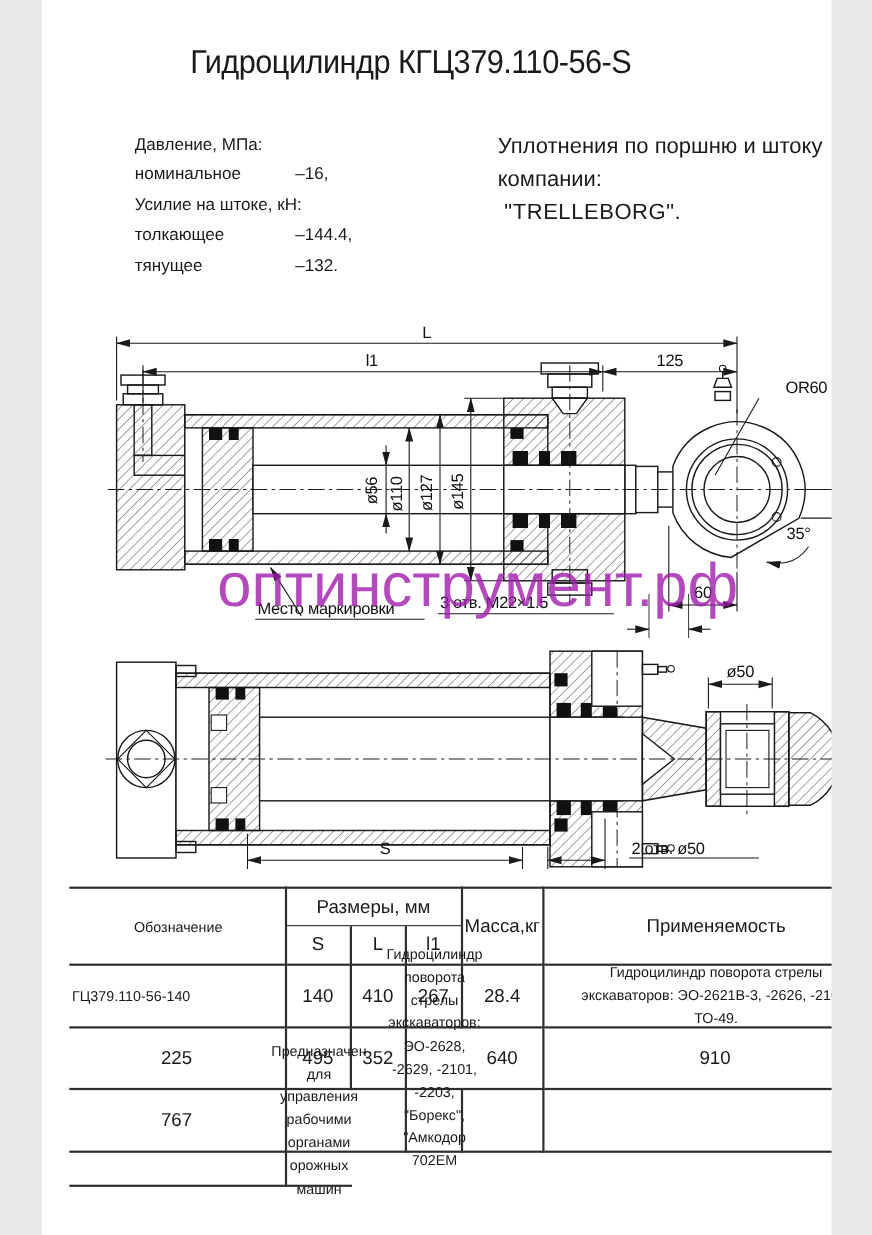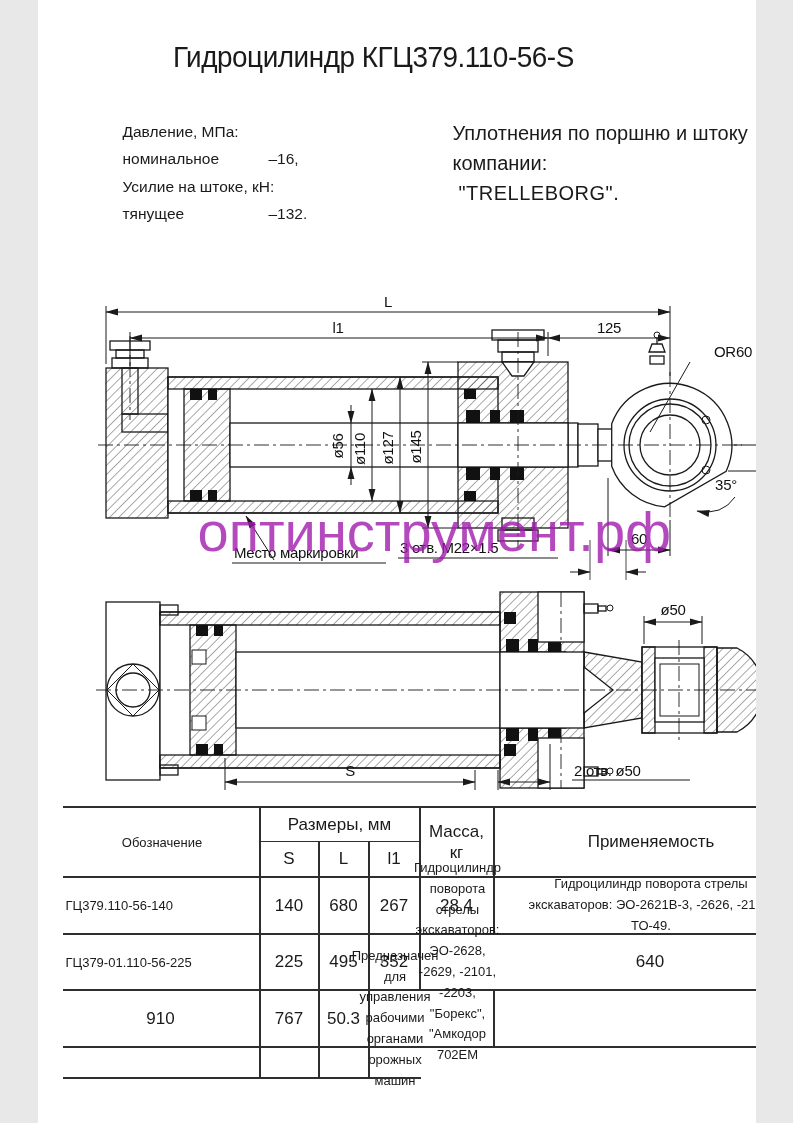--- a/index.html
+++ b/index.html
@@ -21,38 +21,42 @@
        grid-template-rows:36px 36px 57px 56px 57px 31px;
        font-size:17px;}
   .c{display:flex;align-items:center;justify-content:center;text-align:center;
      border:0 solid #2e2e2e;box-sizing:border-box;}
   .bt{border-top-width:2px;}
   .bb{border-bottom-width:2px;}
   .bb1{border-bottom-width:1.4px;}
   .br{border-right-width:2px;}
   .desig{justify-content:flex-start;padding-left:3px;font-size:13px;white-space:nowrap;}
   .app{font-size:13px;line-height:1.6;padding:0 20px;}
-  .mass2{display:flex;flex-direction:column;line-height:1.25;}
+  .mass2{display:flex;flex-direction:row;line-height:1.25;}
   svg{font-family:"Liberation Sans",sans-serif;}
   svg text{letter-spacing:-.3px;}
 </style>
 </head>
 <body>
 
 <div class="page">
 
   <div class="title">Гидроцилиндр КГЦ379.110-56-S</div>
 
   <div class="specs">
     <div class="srow">Давление, МПа:</div>
     <div class="srow">
       <span class="lab">номинальное</span>
       <span>–16,</span>
     </div>
     <div class="srow">Усилие на штоке, кН:</div>
+    <div class="srow">
+      <span class="lab">толкающее</span>
+      <span>–144.4,</span>
+    </div>
     <div class="srow">
       <span class="lab">тянущее</span>
       <span>–132.</span>
     </div>
   </div>
 
   <div class="note">
     <div>Уплотнения по поршню и штоку компании:</div>
     <div class="l2">"TRELLEBORG".</div>
   </div>
@@ -281,35 +285,33 @@
       <span>Масса,</span>
       <span>кг</span>
     </div>
     <div class="c bt bb" style="grid-row:1/3;grid-column:6">Применяемость</div>
     <div class="c bb br" style="grid-row:2;grid-column:2">S</div>
     <div class="c bb br" style="grid-row:2;grid-column:3">L</div>
     <div class="c bb br" style="grid-row:2;grid-column:4">l1</div>
 
     <div class="c bb br desig">ГЦ379.110-56-140</div>
     <div class="c bb br">140</div>
-    <div class="c bb br">680</div>
+    <div class="c bb br">410</div>
     <div class="c bb br">267</div>
     <div class="c bb br">28.4</div>
     <div class="c bb app">Гидроцилиндр поворота стрелы экскаваторов: ЭО-2621В-3, -2626, -2101, ТО-49.</div>
 
-    <div class="c bb br desig">ГЦ379-01.110-56-225</div>
     <div class="c bb br">225</div>
     <div class="c bb br">495</div>
     <div class="c bb br">352</div>
     <div class="c bb app">Гидроцилиндр поворота стрелы экскаваторов: ЭО-2628, -2629, -2101, -2203, "Борекс", "Амкодор 702ЕМ</div>
 
     <div class="c bb br">640</div>
     <div class="c bb br">910</div>
     <div class="c bb br">767</div>
-    <div class="c bb br">50.3</div>
     <div class="c bb app">Предназначен для управления рабочими органами орожных машин</div>
 
     <div class="c bb br"></div>
     <div class="c bb br"></div>
     <div class="c bb br"></div>
     <div class="c bb br"></div>
     <div class="c bb br"></div>
     <div class="c bb"></div>
   </div>
 

